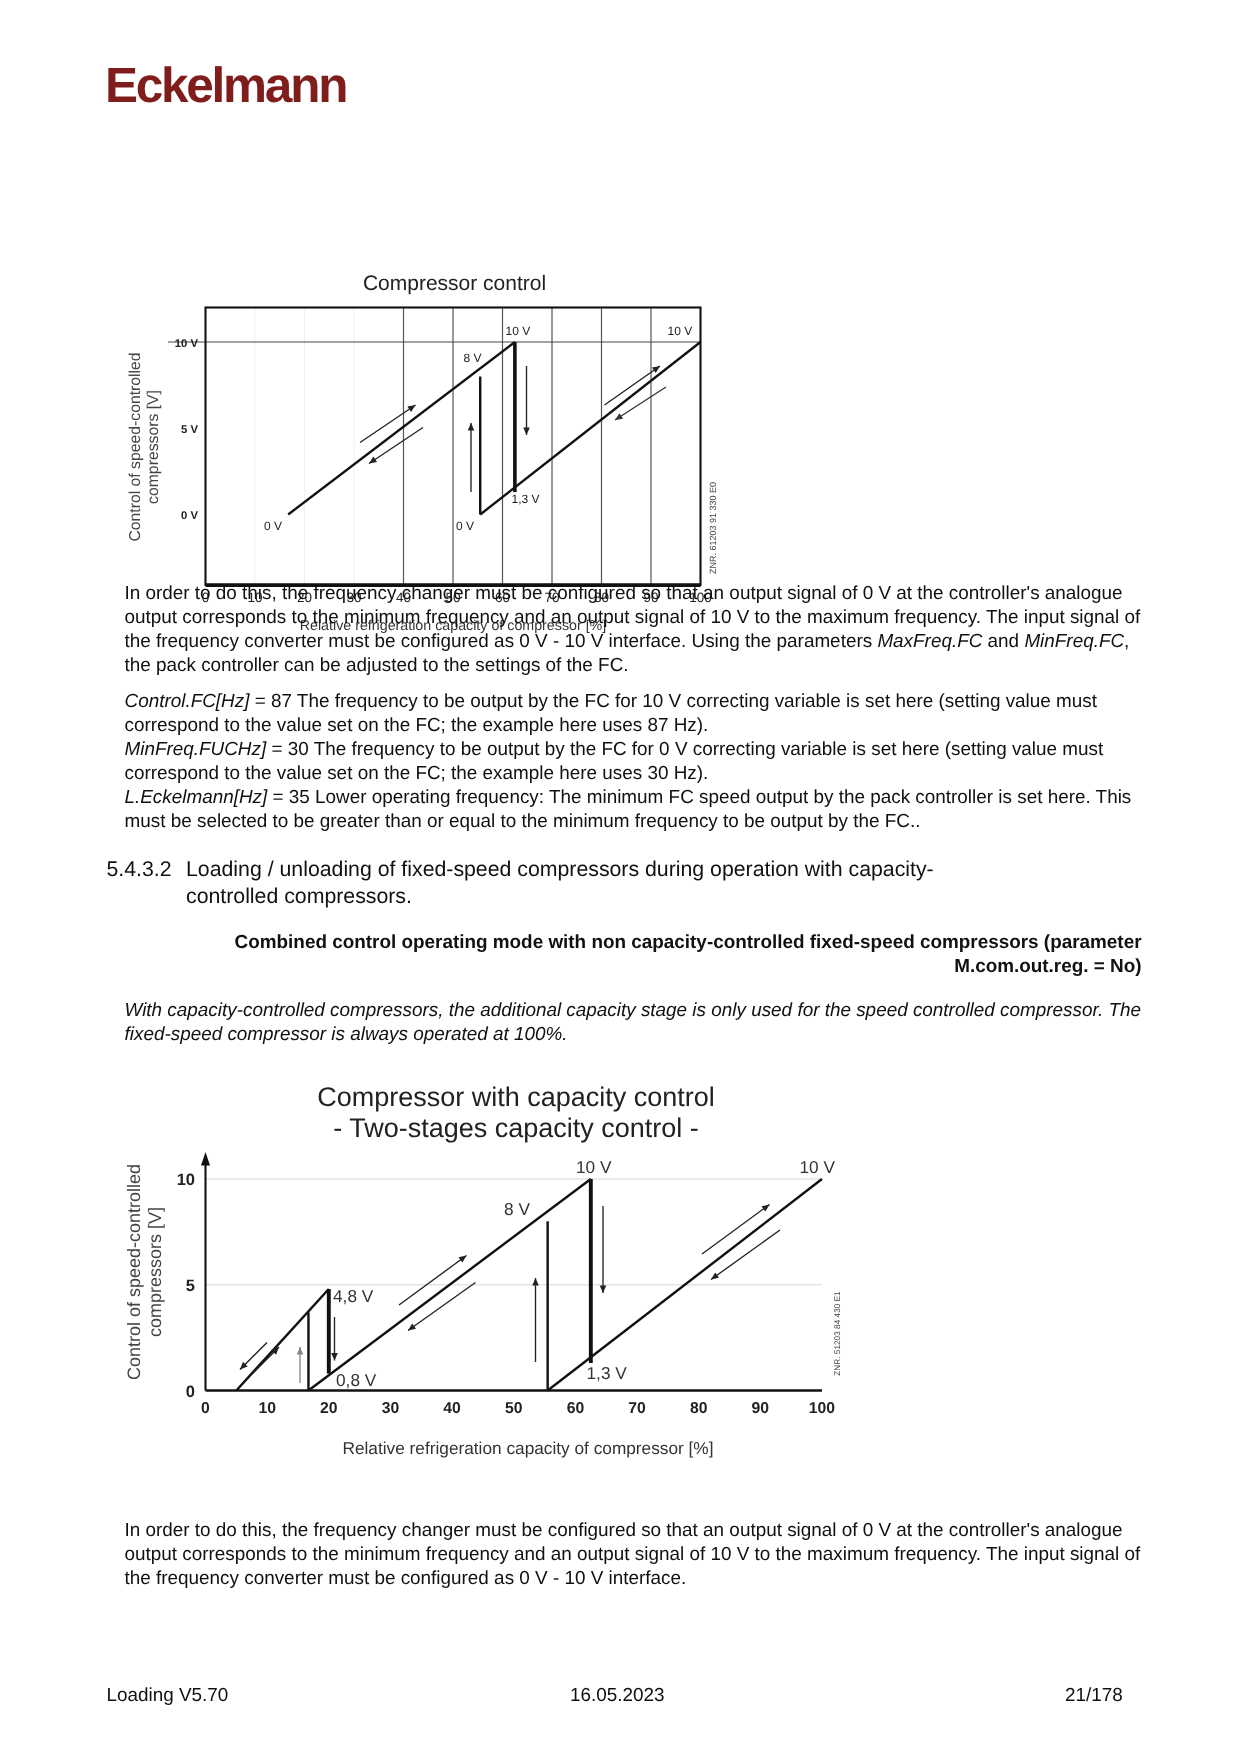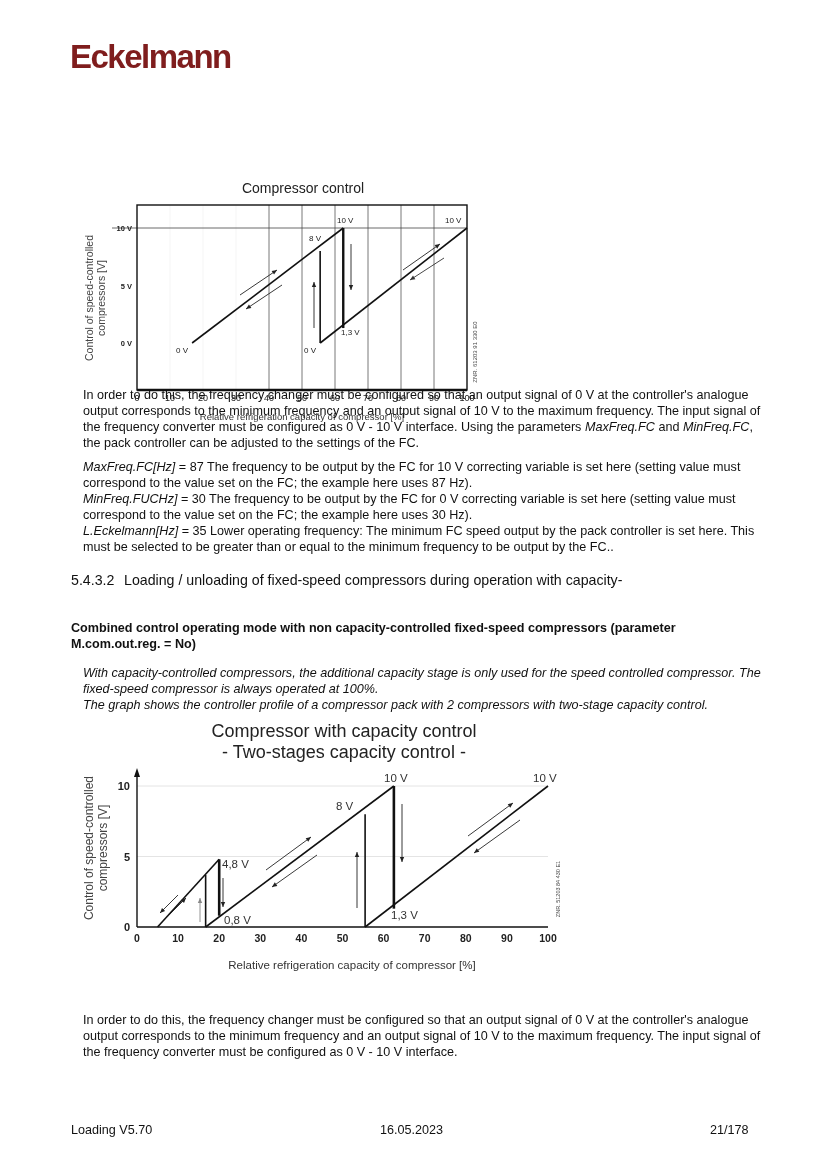--- a/index.html
+++ b/index.html
@@ -7,21 +7,21 @@
            font-family: "Liberation Sans", sans-serif; color: #111; }
     .logo { position: absolute; left: 70px; top: 38px; font-family: "Liberation Sans", sans-serif;
             font-weight: bold; font-size: 33px; letter-spacing: -1.5px; color: #7f1d1d; }
     .chart { position: absolute; }
     .chart svg { display: block; overflow: visible; }
     .para { position: absolute; left: 71px; width: 690px; font-size: 12.6px; line-height: 16px; margin: 12px; }
     .para i { font-style: italic; }
     .heading { position: absolute; left: 71px; top: 571px; width: 690px; font-size: 14.2px; font-weight: normal; line-height: 18px; }
     .heading .num { display: inline-block; width: 53px; }
     .heading .line2 { padding-left: 53px; display: block; }
-    .sub { position: absolute; left: 71px; top: 620px; width: 690px; font-size: 12.6px; line-height: 16px; font-weight: bold; }
+    .sub { position: absolute; left: 71px; top: 620px; width: 690px; font-size: 12.6px; line-height: 16px; font-weight: bold; text-align: right; }
     .footer { position: absolute; top: 1123px; font-size: 12.6px; }
   </style>
 </head>
 <body>
 
 <div class="logo">Eckelmann</div>
 
 <div class="chart" style="left:0;top:12px;margin-top:48px;">
   <svg id="chart1" width="827" height="370">
     <text x="303" y="133" text-anchor="middle" font-size="14" fill="#222" font-family="Liberation Sans, sans-serif">Compressor control</text>
@@ -88,34 +88,34 @@
         <text x="445" y="163" font-size="8" fill="#222" font-family="Liberation Sans, sans-serif">10 V</text>
       </g>
   </svg>
 </div>
 
 <p class="para" style="top:375px;">
   <span>In order to do this, the frequency changer must be configured so that an output signal of 0 V at the controller's analogue output corresponds to the minimum frequency and an output signal of 10 V to the maximum frequency. The input signal of the frequency converter must be configured as 0 V - 10 V interface. Using the parameters </span><i>MaxFreq.FC</i><span> and </span><i>MinFreq.FC</i><span>, the pack controller can be adjusted to the settings of the FC.</span>
 </p>
 
 <p class="para" style="top:447px;">
-  <i>MaxFreq.FC[Hz]</i><span> = 87 The frequency to be output by the FC for 10 V correcting variable is set here (setting value must correspond to the value set on the FC; the example here uses 87 Hz).</span><br>
+  <i>Control.FC[Hz]</i><span> = 87 The frequency to be output by the FC for 10 V correcting variable is set here (setting value must correspond to the value set on the FC; the example here uses 87 Hz).</span><br>
   <i>MinFreq.FUCHz]</i><span> = 30 The frequency to be output by the FC for 0 V correcting variable is set here (setting value must correspond to the value set on the FC; the example here uses 30 Hz).</span><br>
   <i>L.Eckelmann[Hz]</i><span> = 35 Lower operating frequency: The minimum FC speed output by the pack controller is set here. This must be selected to be greater than or equal to the minimum frequency to be output by the FC..</span>
 </p>
 
 <div class="heading">
   <span class="num">5.4.3.2</span><span>Loading / unloading of fixed-speed compressors during operation with capacity-</span>
+  <span class="line2">controlled compressors.</span>
 </div>
 
 <div class="sub">Combined control operating mode with non capacity-controlled fixed-speed compressors (parameter M.com.out.reg. = No)</div>
 
 <p class="para" style="top:653px;font-style:italic;">
   <span>With capacity-controlled compressors, the additional capacity stage is only used for the speed controlled compressor. The fixed-speed compressor is always operated at 100%.</span><br>
-  <span>The graph shows the controller profile of a compressor pack with 2 compressors with two-stage capacity control.</span>
 </p>
 
 <div class="chart" style="left:0;top:0;">
   <svg id="chart2" width="827" height="1169" style="position:absolute;left:0;top:0;pointer-events:none;">
     <text x="344" y="737" text-anchor="middle" font-size="18" fill="#222" font-family="Liberation Sans, sans-serif">Compressor with capacity control</text>
     <text x="344" y="758" text-anchor="middle" font-size="18" fill="#222" font-family="Liberation Sans, sans-serif">- Two-stages capacity control -</text>
     <text transform="translate(93,848) rotate(-90)" text-anchor="middle" font-size="12" fill="#444" font-family="Liberation Sans, sans-serif">Control of speed-controlled</text>
     <text transform="translate(107,848) rotate(-90)" text-anchor="middle" font-size="12" fill="#444" font-family="Liberation Sans, sans-serif">compressors [V]</text>
     <text x="352" y="969" text-anchor="middle" font-size="11.5" fill="#333" font-family="Liberation Sans, sans-serif">Relative refrigeration capacity of compressor [%]</text>
     <text transform="translate(560,889) rotate(-90)" text-anchor="middle" font-size="5.5" fill="#444" font-family="Liberation Sans, sans-serif">ZNR. 51203 84 430 E1</text>

